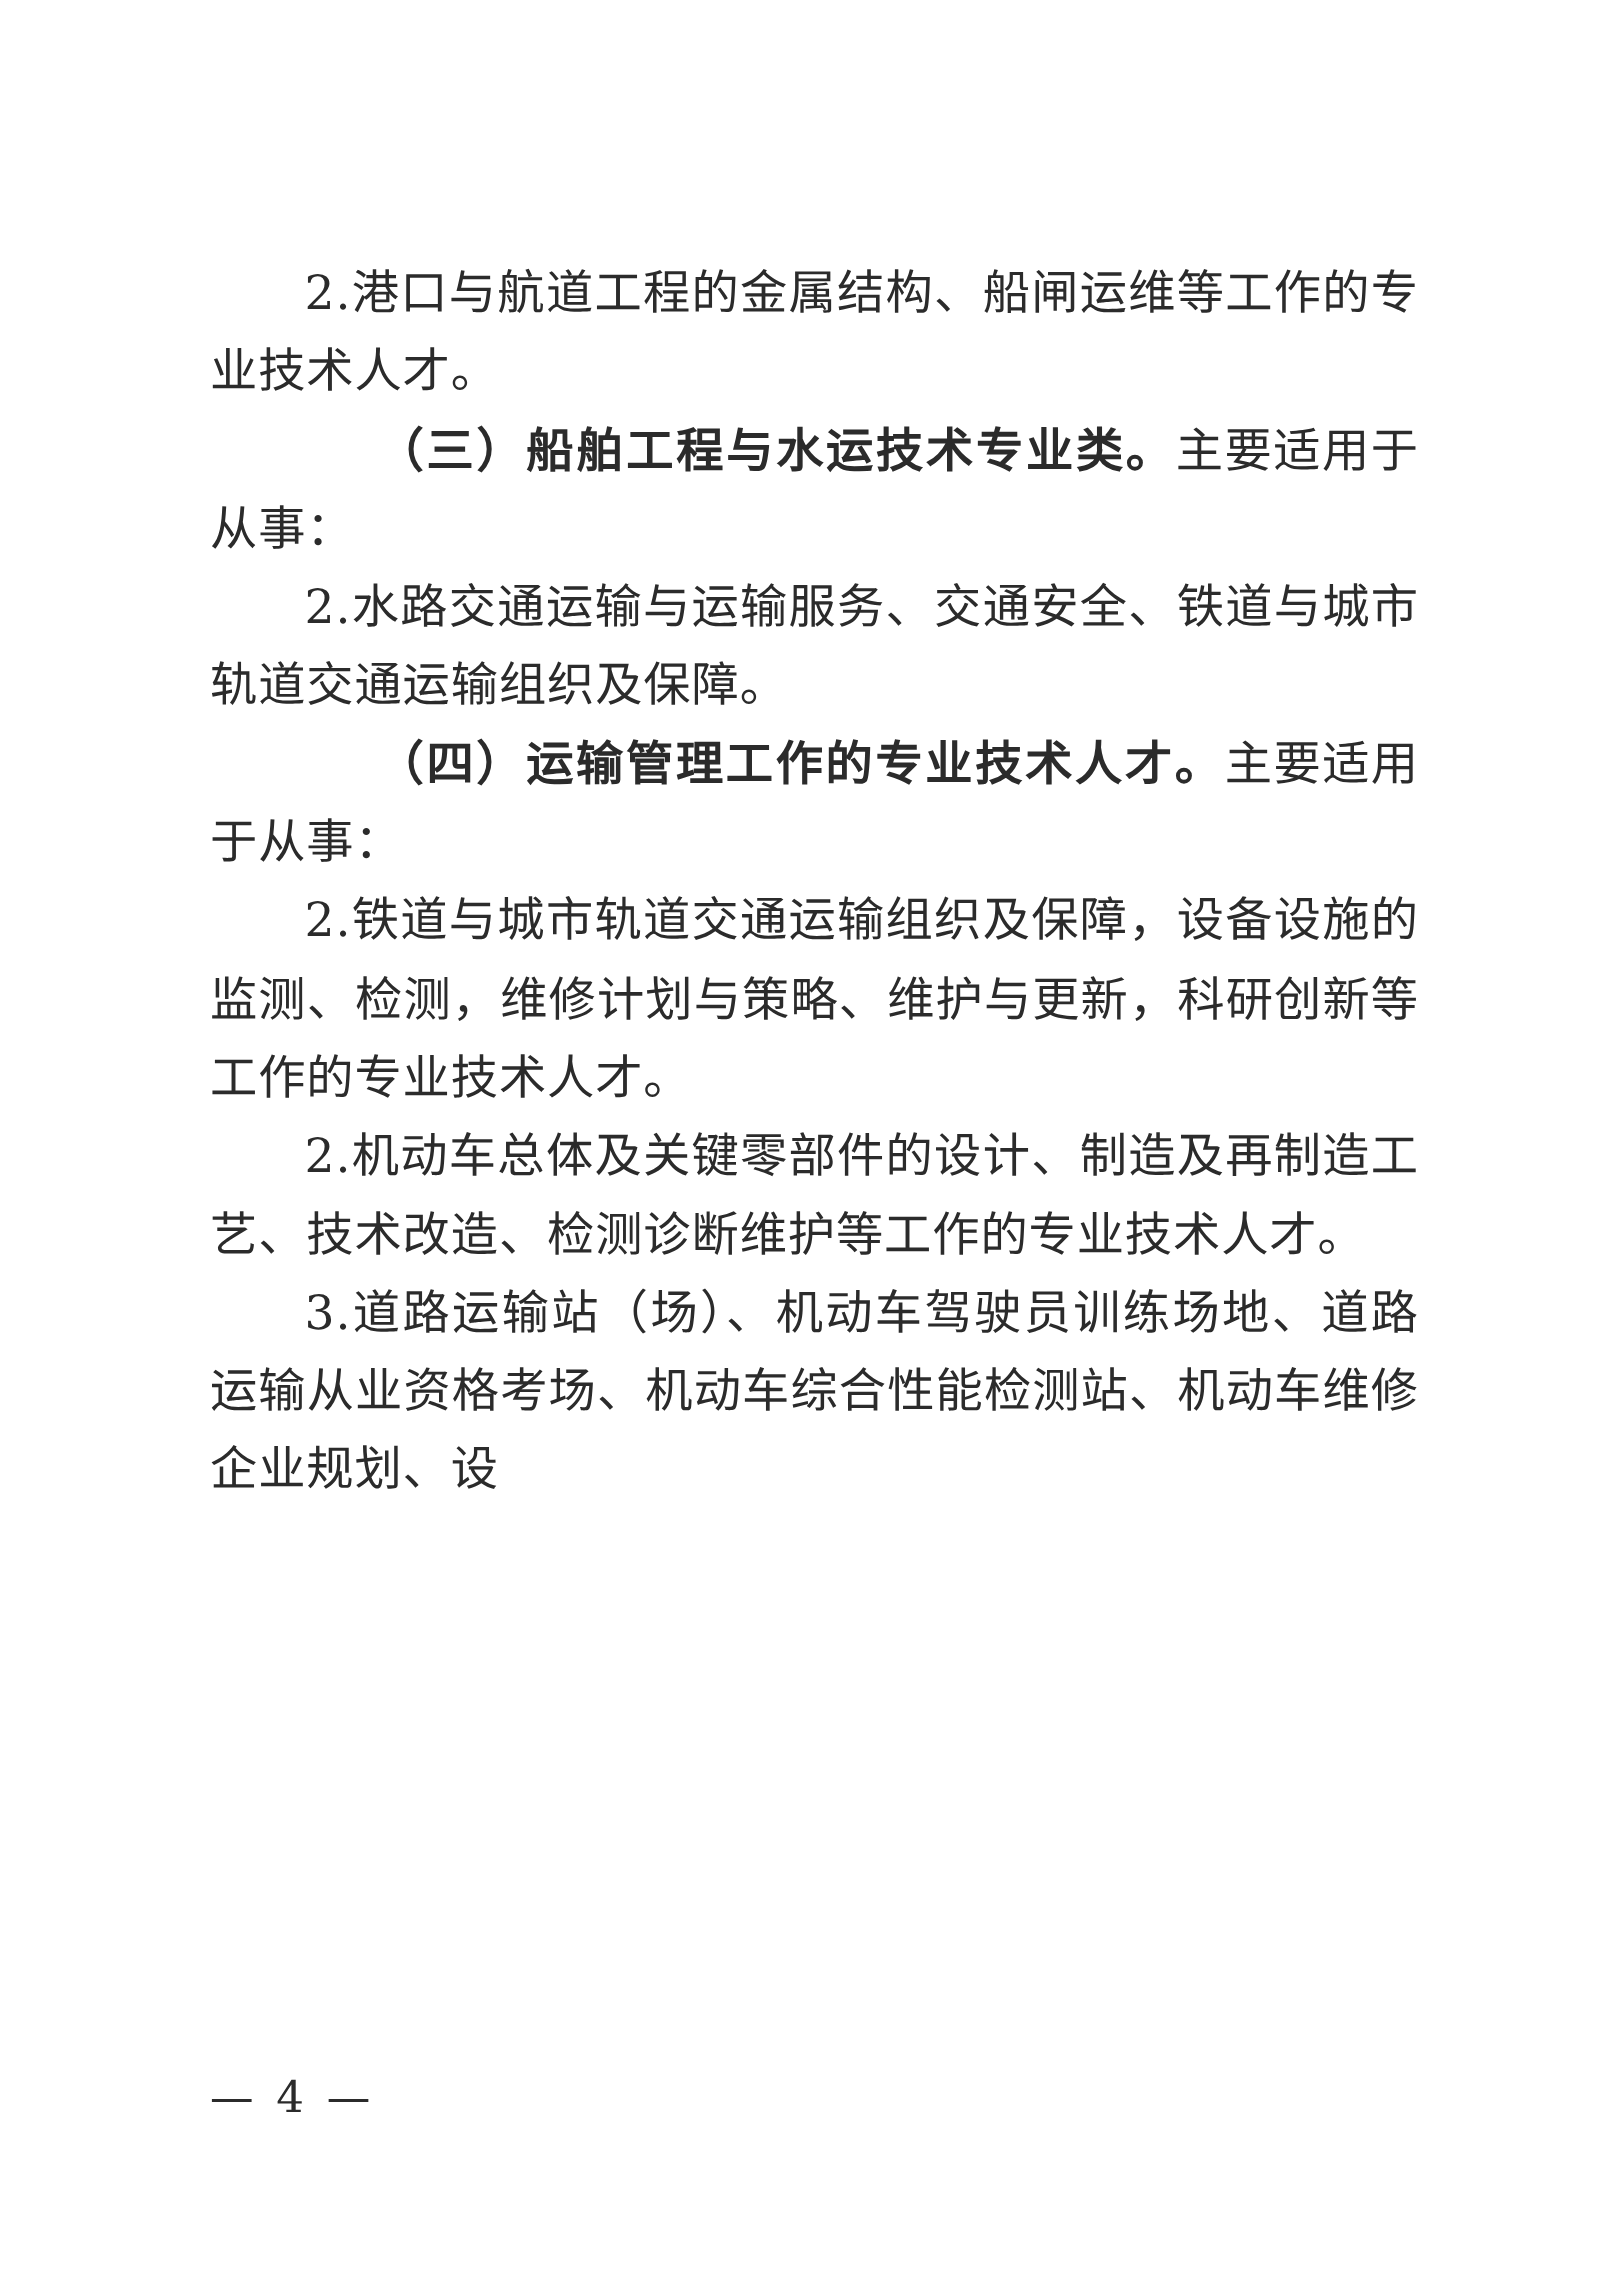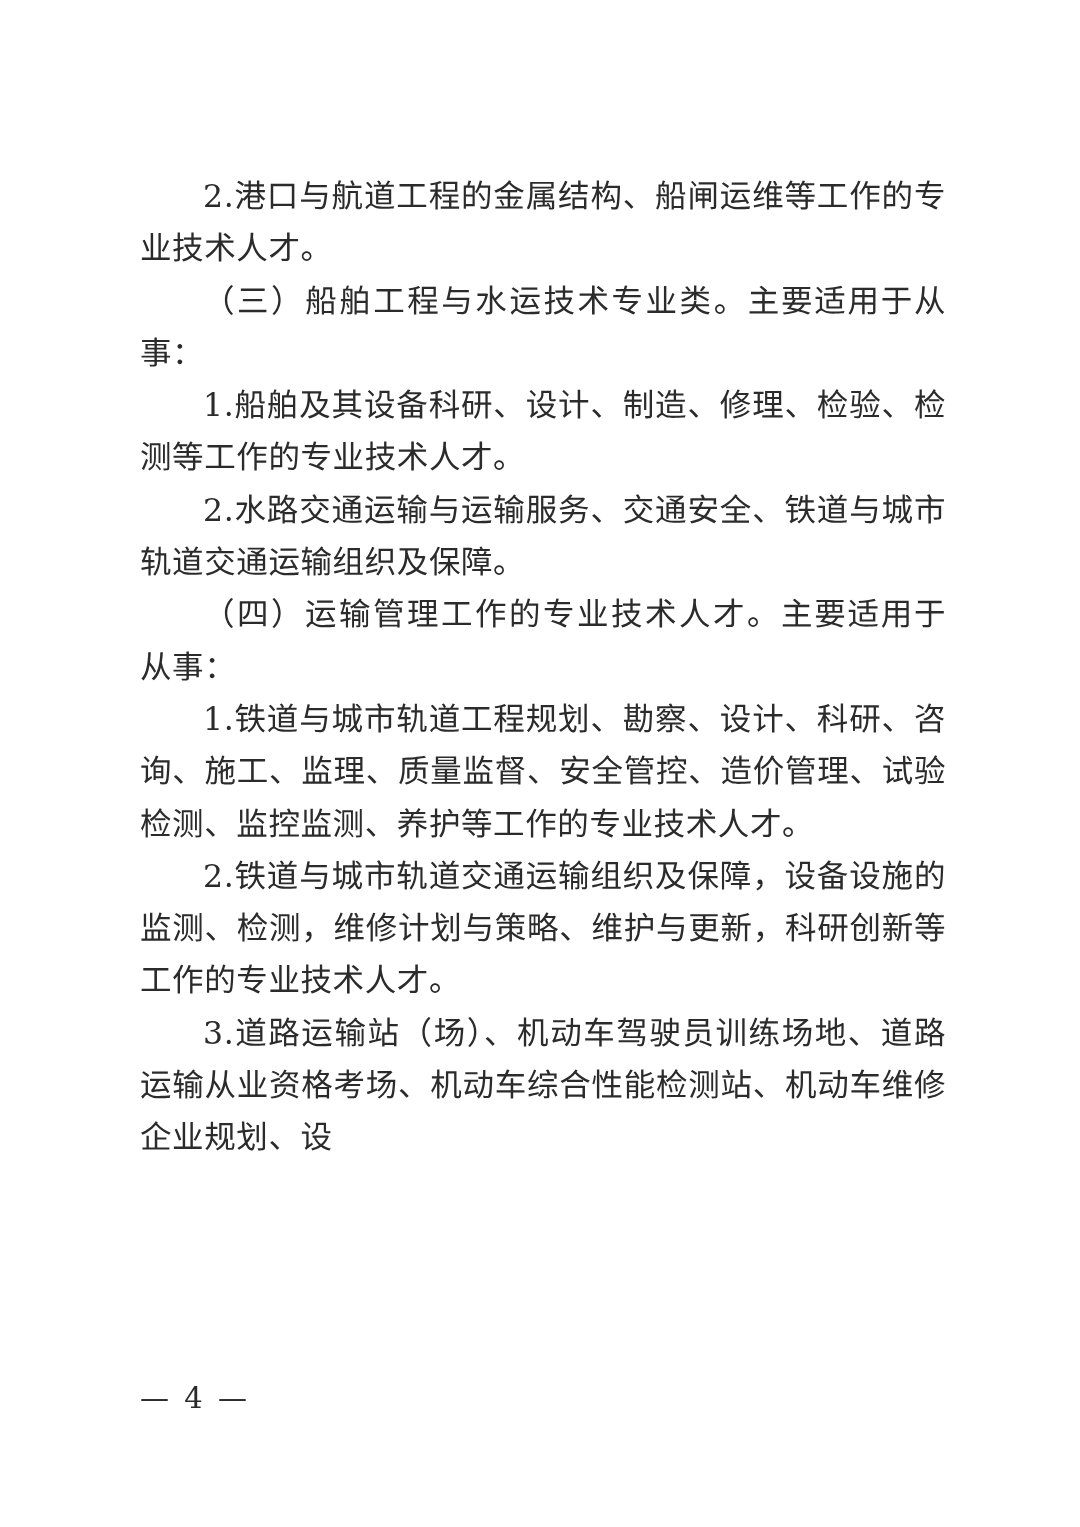--- a/index.html
+++ b/index.html
@@ -32,22 +32,23 @@
     text-indent: 2em;
     margin: 0 0 0 0;
     letter-spacing: 0.6px;
     font-weight: 400;
   }
   .para.last-line-loose {
     text-align-last: left;
   }
   
   .heading .cat {
-    font-weight: 400;
+    font-weight: 700;
     letter-spacing: 1.4px;
+    margin-left: 48px;
   }
   .heading .tail {
     font-weight: 400;
     letter-spacing: 0.6px;
   }
   
   .num {
     font-family: "DejaVu Serif", "Liberation Serif", serif;
     font-weight: 400;
   }
@@ -72,42 +73,39 @@
   <div class="body-col">
 
     <p class="para last-line-loose">
       <span class="num">2.</span><span>港口与航道工程的金属结构、船闸运维等工作的专业技术人才。</span>
     </p>
 
     <p class="para heading last-line-loose">
       <span class="cat">（三）船舶工程与水运技术专业类。</span><span class="tail">主要适用于从事：</span>
     </p>
 
-    <p class="para last-line-loose">
-      <span class="num">1.</span><span>船舶及其设备科研、设计、制造、修理、检验、检测等工作的专业技术人才。</span>
-    </p>
 
     <p class="para last-line-loose">
       <span class="num">2.</span><span>水路交通运输与运输服务、交通安全、铁道与城市轨道交通运输组织及保障。</span>
     </p>
 
     <p class="para heading last-line-loose">
       <span class="cat">（四）运输管理工作的专业技术人才。</span><span class="tail">主要适用于从事：</span>
     </p>
 
-    <p class="para last-line-loose">
-      <span class="num">1.</span><span>铁道与城市轨道工程规划、勘察、设计、科研、咨询、施工、监理、质量监督、安全管控、造价管理、试验检测、监控监测、养护等工作的专业技术人才。</span>
-    </p>
 
     <p class="para last-line-loose">
       <span class="num">2.</span><span>铁道与城市轨道交通运输组织及保障，设备设施的监测、检测，维修计划与策略、维护与更新，科研创新等工作的专业技术人才。</span>
     </p>
 
 
 
+    <p class="para last-line-loose">
+      <span class="num">2.</span><span>机动车总体及关键零部件的设计、制造及再制造工艺、技术改造、检测诊断维护等工作的专业技术人才。</span>
+    </p>
 
     <p class="para">
       <span class="num">3.</span><span>道路运输站（场）、机动车驾驶员训练场地、道路运输从业资格考场、机动车综合性能检测站、机动车维修企业规划、设</span>
     </p>
 
   </div>
 
   <div class="page-number">— 4 —</div>
 
 </div>

